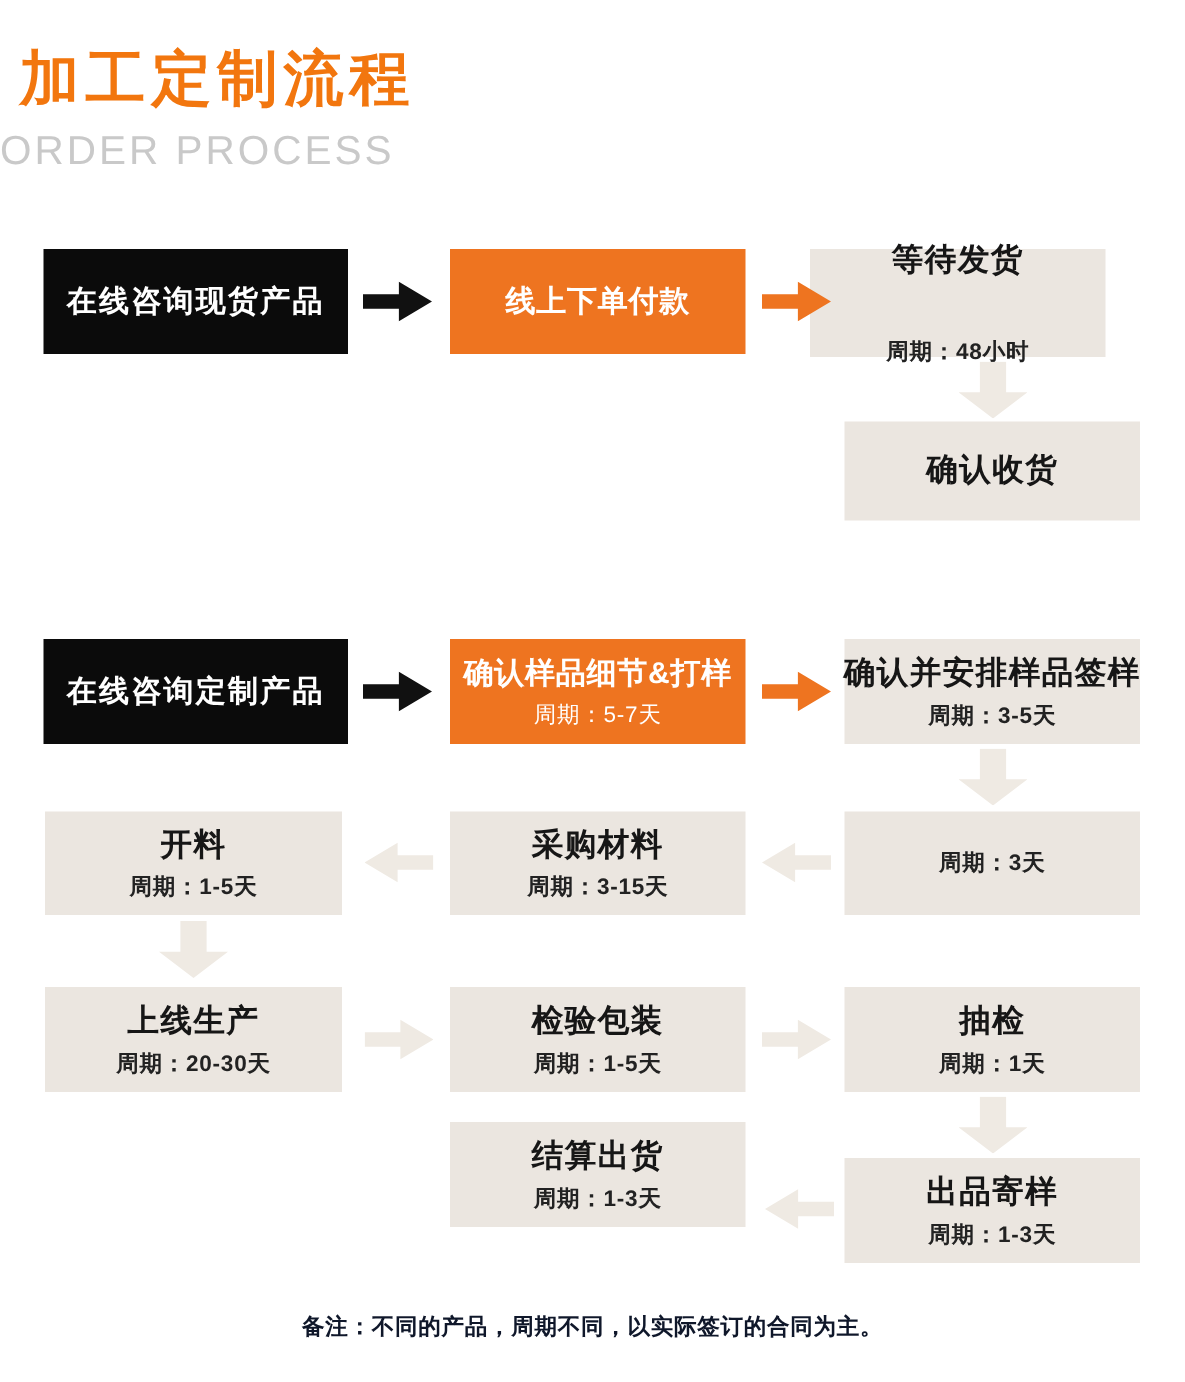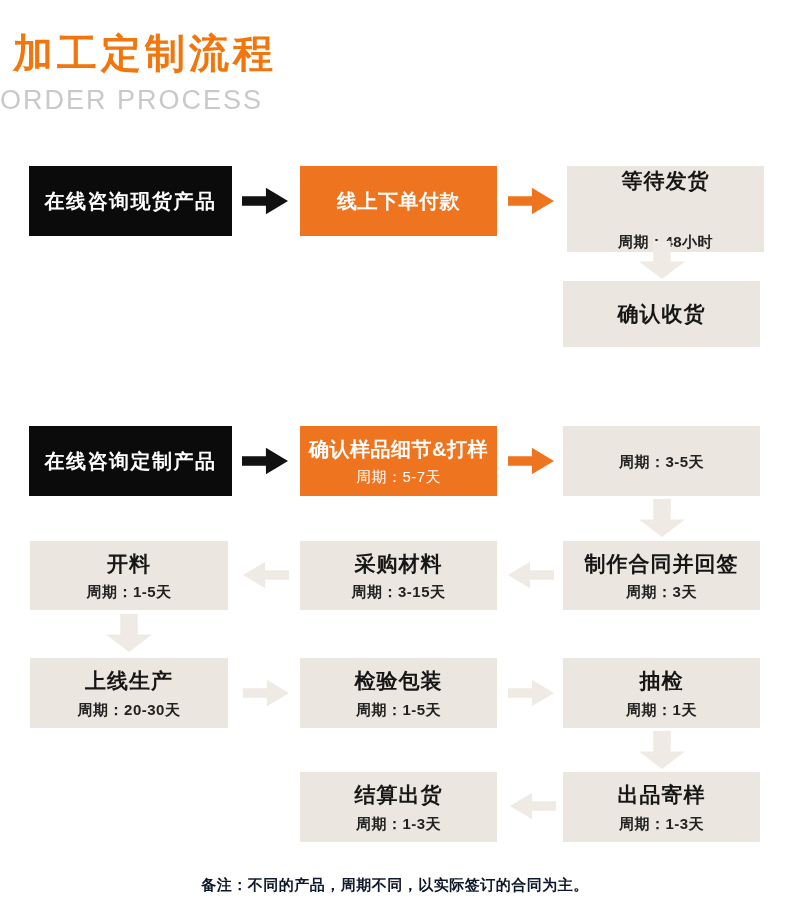--- a/index.html
+++ b/index.html
@@ -97,62 +97,62 @@
 <div class="canvas">
   <div class="title">加工定制流程</div>
   <div class="subtitle">ORDER PROCESS</div>
   <div>
       <div class="box black" style="left: 29px; top: 166px; width: 203px; height: 70px;">
         <div class="box-label">在线咨询现货产品</div>
       </div>
       <div class="box orange" style="left: 300px; top: 166px; width: 197px; height: 70px;">
         <div class="box-label">线上下单付款</div>
       </div>
-      <div class="box beige" style="left: 567px; top: 166px; width: 197px; height: 86px; gap: 41px;">
+      <div class="box beige" style="left: 540px; top: 166px; width: 197px; height: 72px; gap: 41px;">
         <div class="box-label">等待发货</div>
         <div class="box-cycle">周期：48小时</div>
       </div>
       <div class="box beige" style="left: 563px; top: 281px; width: 197px; height: 66px;">
         <div class="box-label">确认收货</div>
       </div>
       <div class="box black" style="left: 29px; top: 426px; width: 203px; height: 70px;">
         <div class="box-label">在线咨询定制产品</div>
       </div>
       <div class="box orange" style="left: 300px; top: 426px; width: 197px; height: 70px;">
         <div class="box-label">确认样品细节&amp;打样</div>
         <div class="box-cycle">周期：5-7天</div>
       </div>
       <div class="box beige" style="left: 563px; top: 426px; width: 197px; height: 70px;">
+        <div class="box-label">确认并安排样品签样</div>
         <div class="box-cycle">周期：3-5天</div>
       </div>
       <div class="box beige" style="left: 30px; top: 541px; width: 198px; height: 69px;">
         <div class="box-label">开料</div>
         <div class="box-cycle">周期：1-5天</div>
       </div>
       <div class="box beige" style="left: 300px; top: 541px; width: 197px; height: 69px;">
         <div class="box-label">采购材料</div>
         <div class="box-cycle">周期：3-15天</div>
       </div>
       <div class="box beige" style="left: 563px; top: 541px; width: 197px; height: 69px;">
-        <div class="box-label">制作合同并回签</div>
         <div class="box-cycle">周期：3天</div>
       </div>
       <div class="box beige" style="left: 30px; top: 658px; width: 198px; height: 70px;">
         <div class="box-label">上线生产</div>
         <div class="box-cycle">周期：20-30天</div>
       </div>
       <div class="box beige" style="left: 300px; top: 658px; width: 197px; height: 70px;">
         <div class="box-label">检验包装</div>
         <div class="box-cycle">周期：1-5天</div>
       </div>
       <div class="box beige" style="left: 563px; top: 658px; width: 197px; height: 70px;">
         <div class="box-label">抽检</div>
         <div class="box-cycle">周期：1天</div>
       </div>
-      <div class="box beige" style="left: 300px; top: 772px; width: 197px; height: 70px;">
+      <div class="box beige" style="left: 300px; top: 748px; width: 197px; height: 70px;">
         <div class="box-label">结算出货</div>
         <div class="box-cycle">周期：1-3天</div>
       </div>
       <div class="box beige" style="left: 563px; top: 772px; width: 197px; height: 70px;">
         <div class="box-label">出品寄样</div>
         <div class="box-cycle">周期：1-3天</div>
       </div>
       <div class="arrow right black" style="left: 242px; top: 186px;"></div>
       <div class="arrow right orange" style="left: 508px; top: 186px;"></div>
       <div class="arrow down beige" style="left: 639px; top: 241px;"></div>

